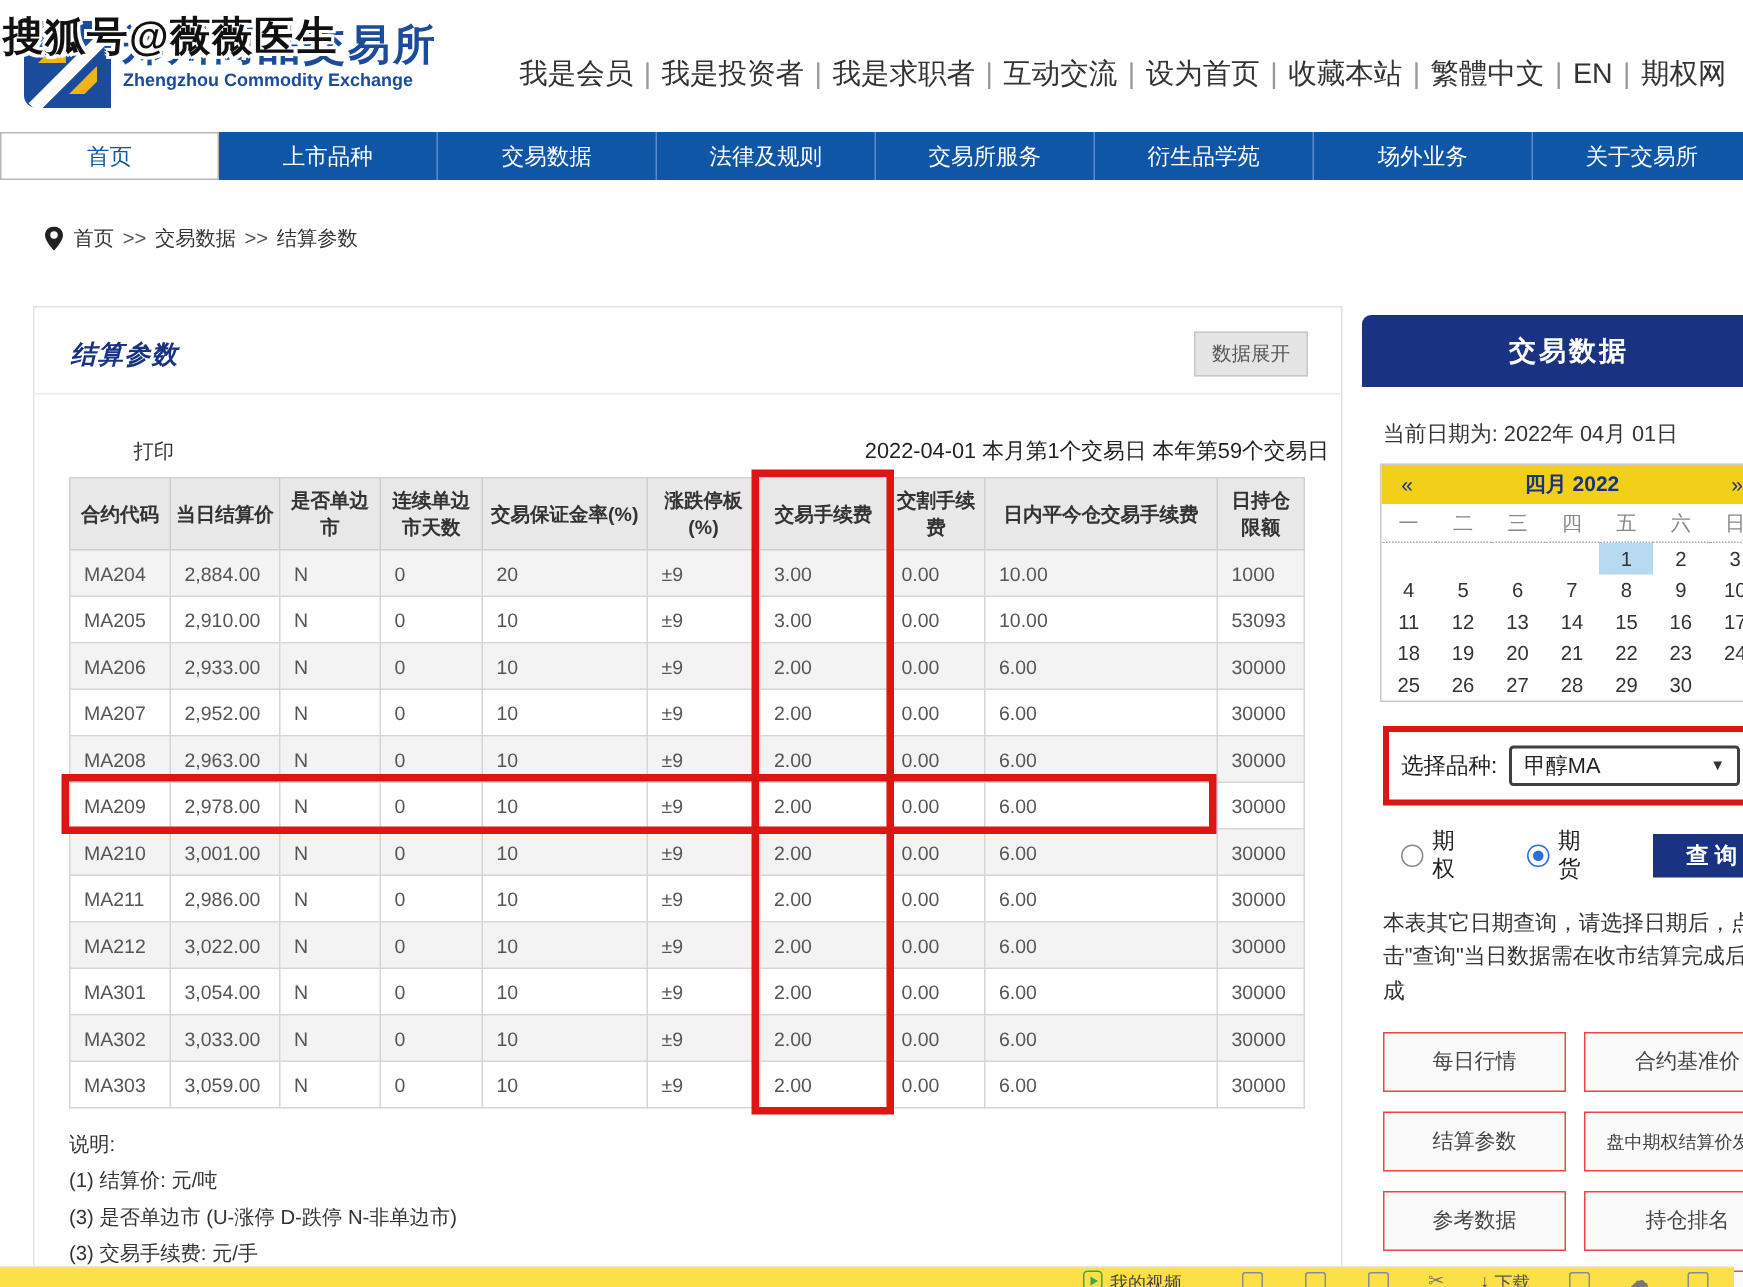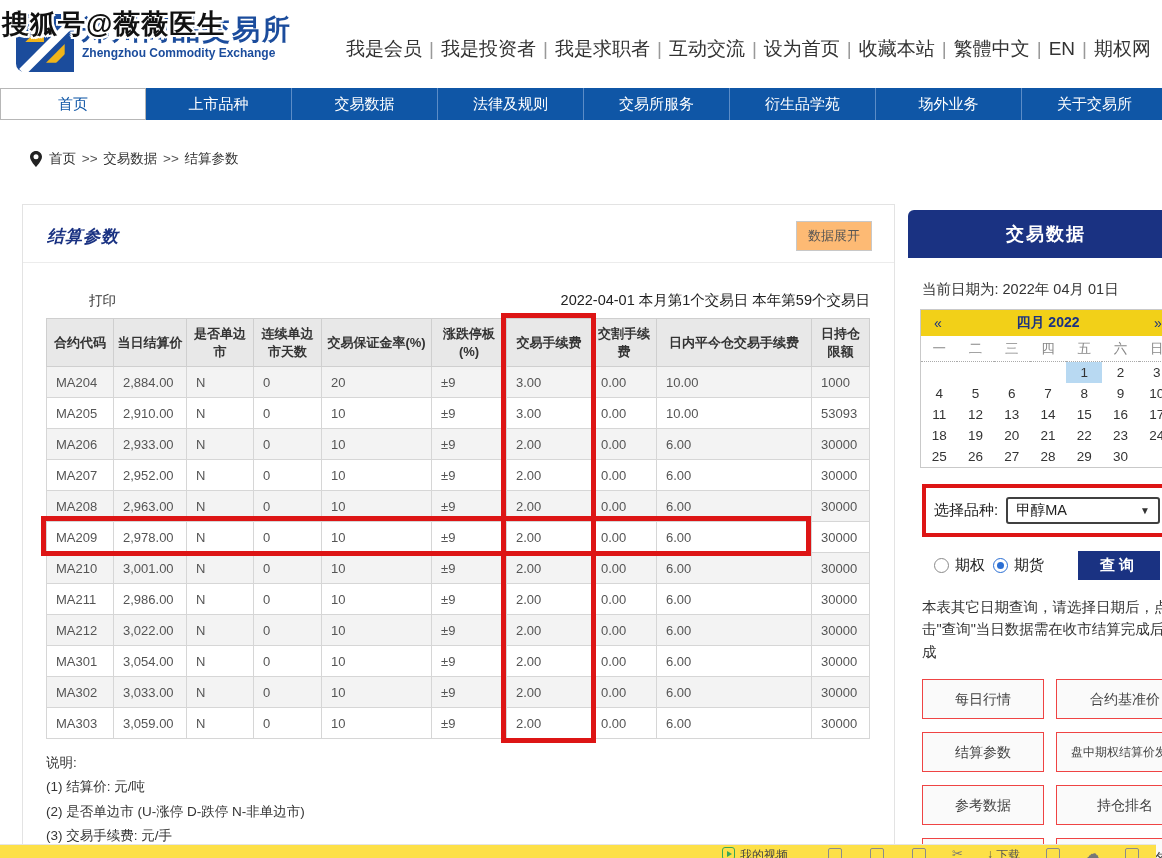--- a/index.html
+++ b/index.html
@@ -35,23 +35,23 @@
   .breadcrumb{margin:30px 0 0 30px;font-size:13.5px;color:#333;display:flex;align-items:center;gap:7px;}
   .breadcrumb .pin{display:inline-flex;}
   .breadcrumb .crumb{cursor:pointer;}
   .breadcrumb .bsep{color:#555;margin:0 2px;}
 
   
   .panel{position:absolute;left:22px;top:204px;width:873px;height:660px;background:#fff;
     border:1px solid #e3e3e3;overflow:hidden;}
   .panel-head{position:relative;padding:20px 24px 14px 24px;border-bottom:1px solid #ececec;}
   .panel-title{font-size:17px;font-weight:bold;font-style:italic;color:var(--navy);letter-spacing:1px;}
-  .expand-btn{position:absolute;right:22px;top:16px;background:#fdba74;border:1px solid #c8c8c8;
+  .expand-btn{position:absolute;right:22px;top:16px;background:#e5e5e5;border:1px solid #c8c8c8;
     font-size:13px;color:#555;padding:5px 11px;cursor:pointer;}
-  .meta-row{display:flex;justify-content:space-between;align-items:flex-end;margin:28px 24px 8px 24px;}
+  .meta-row{display:flex;justify-content:space-between;align-items:flex-end;margin:28px 8px 8px 24px;}
   .print-link{font-size:13.5px;color:#333;margin-left:42px;cursor:pointer;}
   .date-info{font-size:14.5px;color:#222;}
 
   .table-wrap{position:relative;margin:6px 0 0 23px;width:823px;}
   table.params{border-collapse:collapse;width:823px;table-layout:fixed;}
   table.params th{background:#e8e8e8;border:1px solid #cfcfcf;font-size:13px;color:#333;
     font-weight:bold;height:48px;text-align:center;padding:2px 3px;line-height:1.35;}
   table.params td{border:1px solid #d6d6d6;font-size:13px;color:#555;height:31px;
     padding:2px 2px 2px 9px;text-align:left;}
   table.params tr.odd td{background:#f3f3f3;}
@@ -343,21 +343,21 @@
             <td>30000</td>
           </tr>
         </tbody>
     </table>
     <div class="red-col"></div>
     <div class="red-row"></div>
   </div>
   <div class="notes" id="notes">
       <div>说明:</div>
       <div>(1) 结算价: 元/吨</div>
-      <div>(2) 是否单边市 (U-涨停 D-跌停 N-非单边市)</div>
+      <div>(3) 是否单边市 (U-涨停 D-跌停 N-非单边市)</div>
       <div>(3) 交易手续费: 元/手</div>
       <div>(4) 交割手续费: 元/张</div>
     </div>
 </div>
 
 <div class="sidebar">
   <div class="sidebar-head">交易数据</div>
   <div class="sidebar-body">
     <div class="cur-date">当前日期为: 2022年 04月 01日</div>
 
@@ -427,21 +427,21 @@
 
     <div class="product-box">
       <span class="product-label">选择品种:</span>
       <span class="product-select">
         <span>甲醇MA</span>
         <span class="chev">▼</span>
       </span>
     </div>
 
     <div class="radio-row">
-      <span id="radios" style="display:flex;gap:8px;font-family:Liberation Serif, serif;">
+      <span id="radios" style="display:flex;gap:33px;font-family:Liberation Serif, serif;">
           <span class="radio">
             <span class="rdot"></span>
             <span>期权</span>
           </span>
           <span class="radio checked">
             <span class="rdot"></span>
             <span>期货</span>
           </span>
         </span>
       <button class="query-btn">查询</button>

